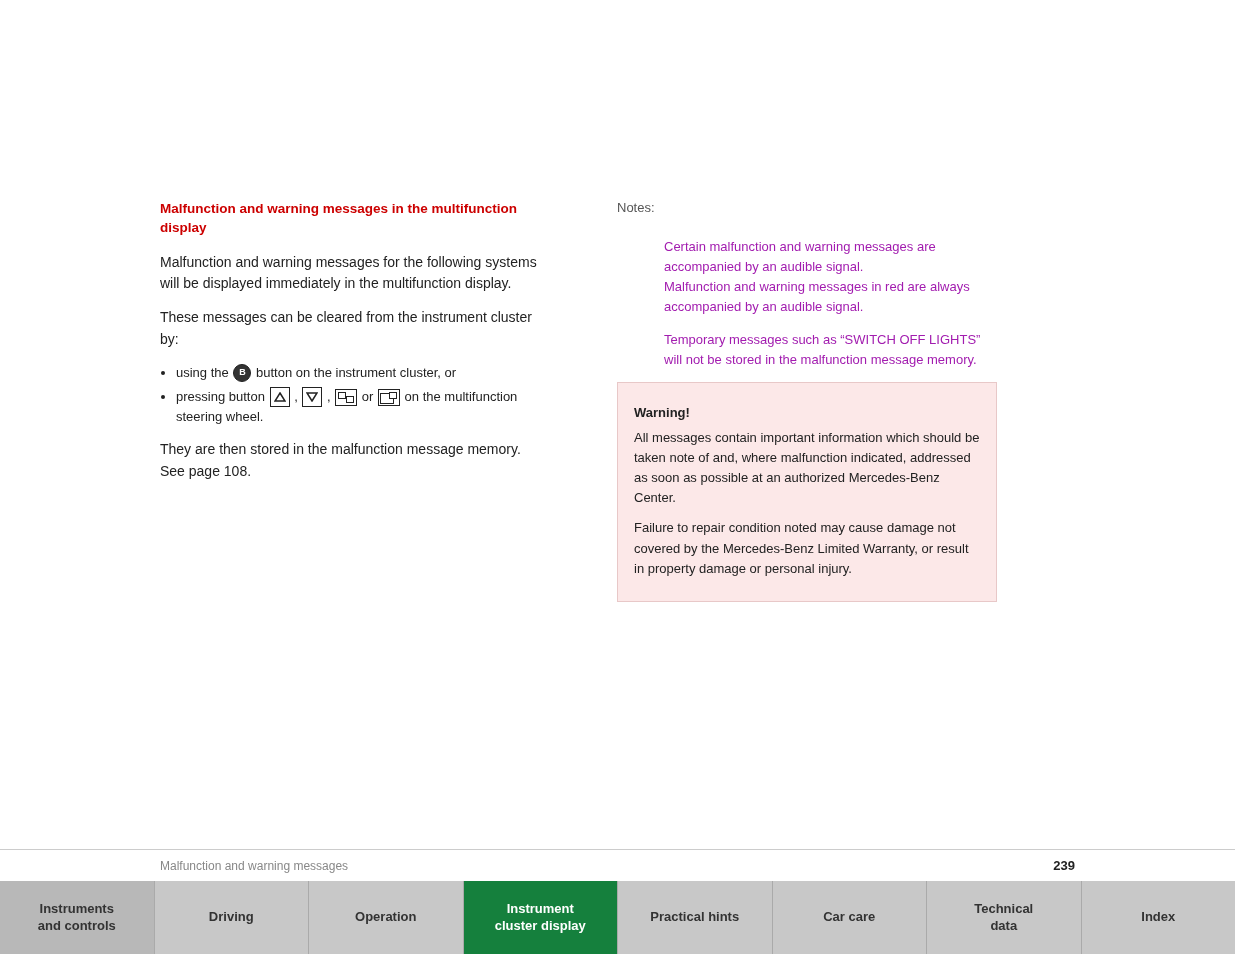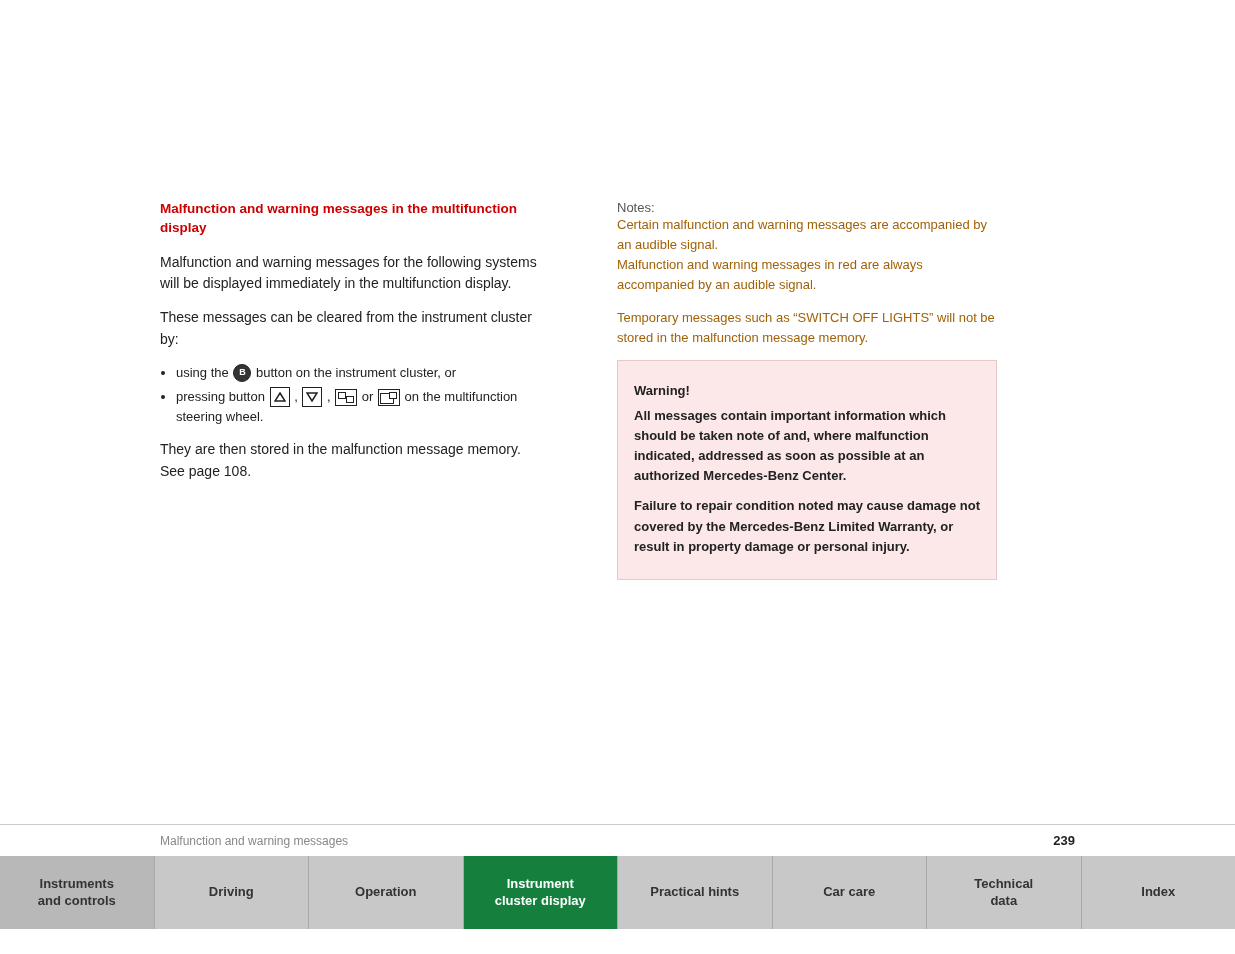--- a/index.html
+++ b/index.html
@@ -78,62 +78,63 @@
       font-weight: bold;
       vertical-align: middle;
       background: #333;
       color: #fff;
       margin: 0 1px;
     }
 
     .notes-label {
       font-size: 13px;
       color: #555;
-      margin-bottom: 0;
+      margin-bottom: 22px;
     }
 
     .notes-text {
       font-size: 13px;
       line-height: 1.55;
-      color: #a16207;
+      color: #a21caf;
       margin-bottom: 12px;
+      margin-left: 47px;
     }
 
     .warning-box {
       background: #fce8e8;
       border: 1px solid #e8c8c8;
       padding: 22px 16px;
       margin-top: 10px;
     }
 
     .warning-title {
       font-weight: bold;
       font-size: 13px;
       margin-bottom: 8px;
       color: #222;
     }
 
     .warning-text {
       font-size: 13px;
       line-height: 1.55;
-      font-weight: bold;
+      font-weight: normal;
       color: #222;
       margin-bottom: 10px;
     }
 
     .warning-text:last-child {
       margin-bottom: 0;
     }
 
     
     .footer-area {
       height: 130px;
       display: flex;
       flex-direction: column;
-      justify-content: flex-start;
+      justify-content: flex-end;
     }
 
     .page-info-bar {
       display: flex;
       align-items: center;
       padding: 8px 160px;
       border-top: 1px solid #ccc;
       margin-bottom: 0;
     }
 

